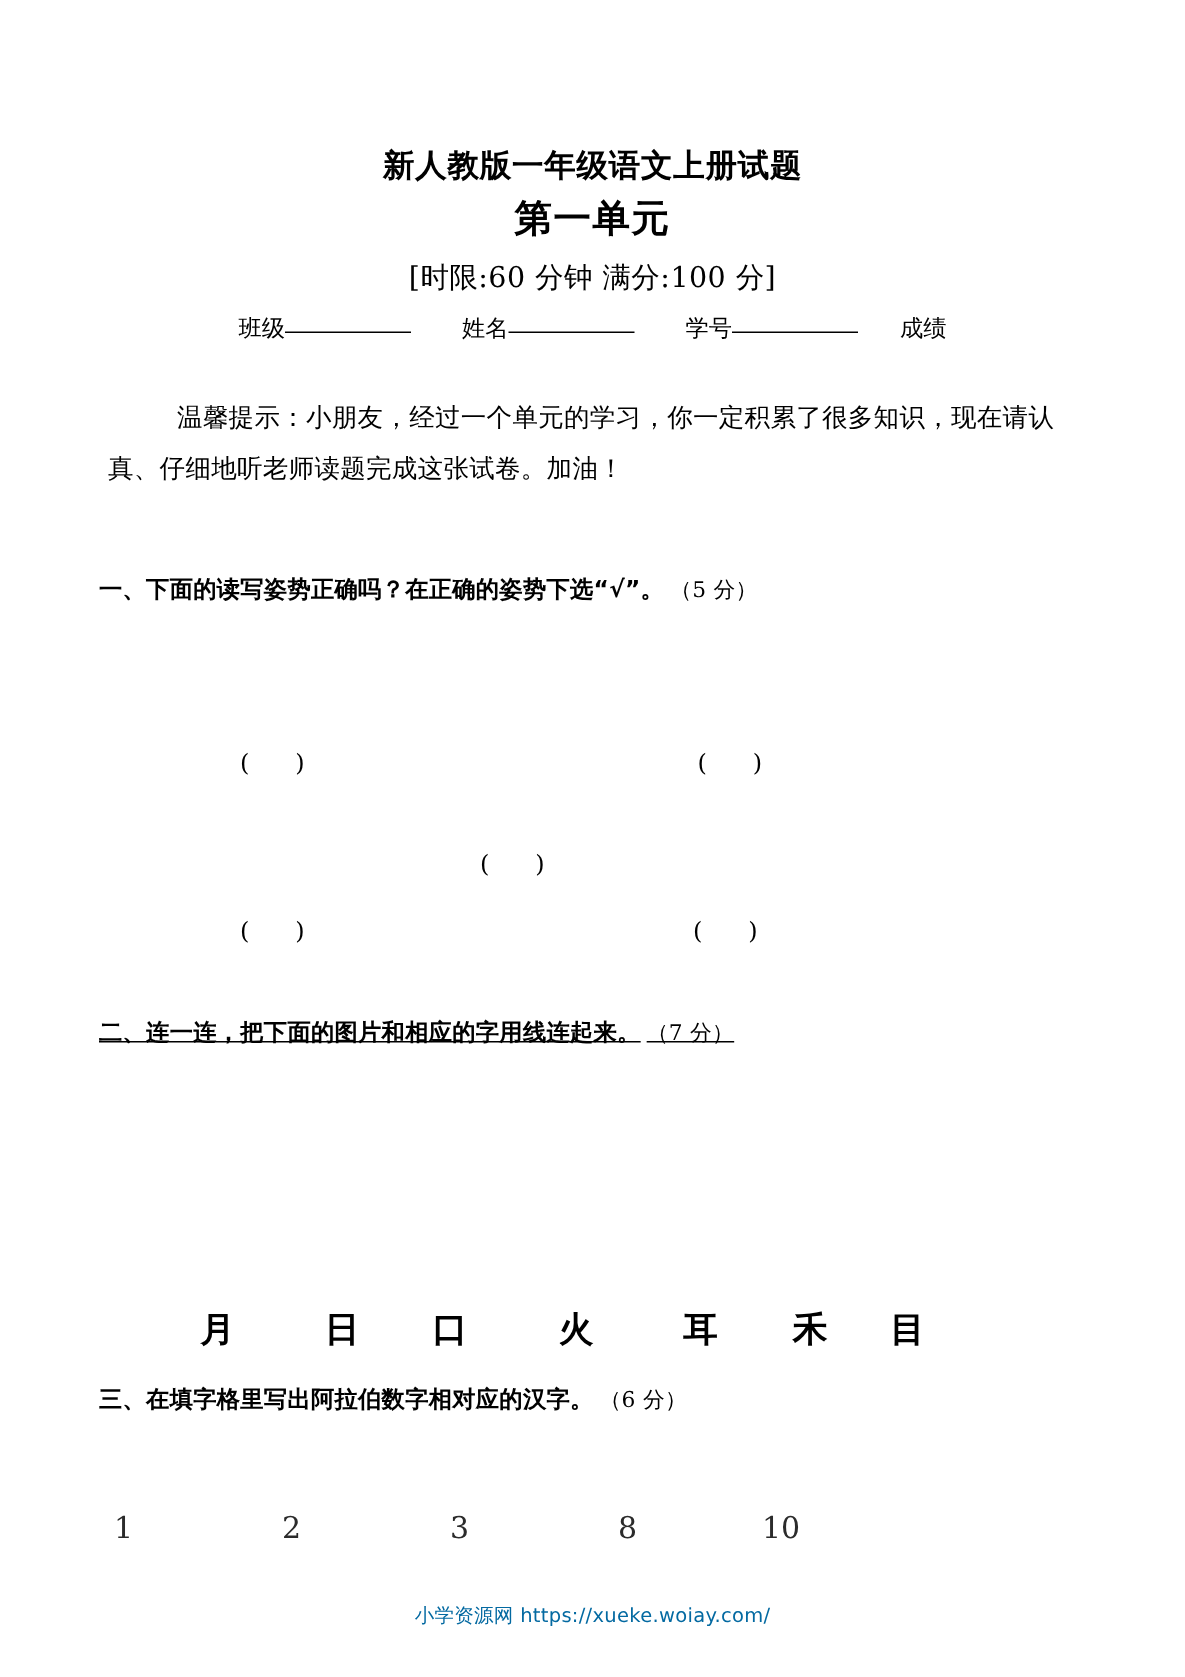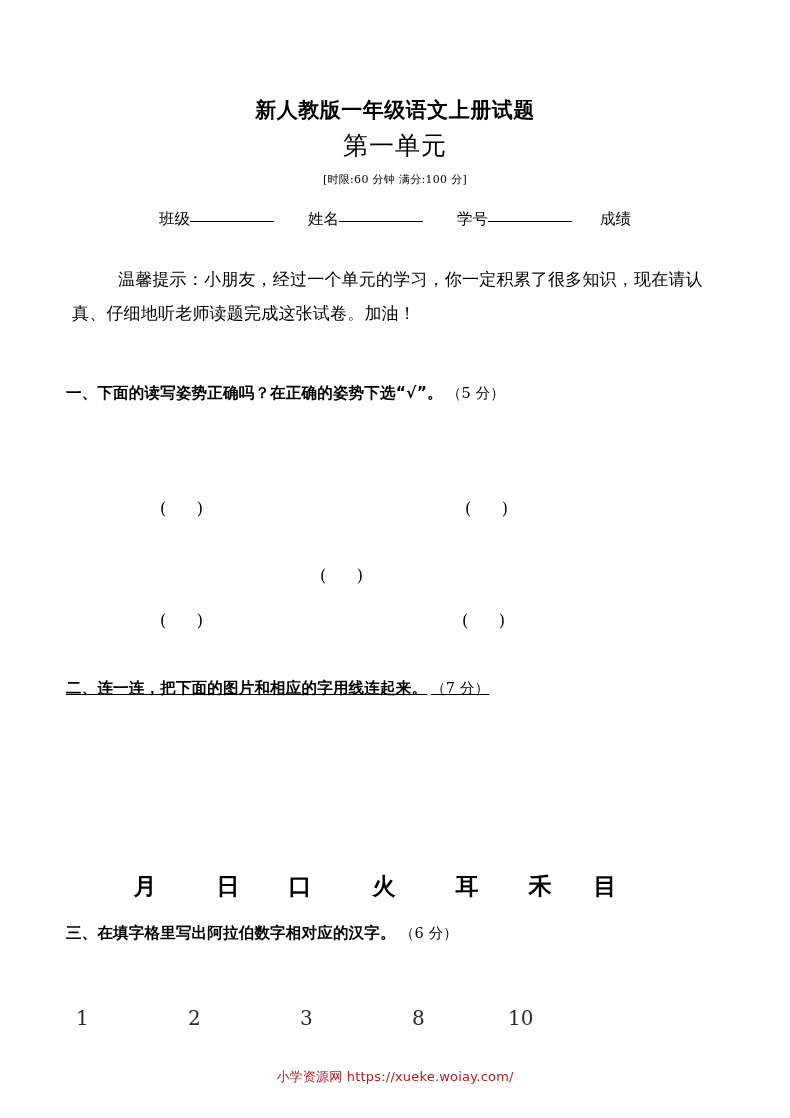--- a/index.html
+++ b/index.html
@@ -35,27 +35,28 @@
     letter-spacing: 0.5px;
   }
   .title-sub {
     position: absolute;
     left: 0; top: 129px;
     width: 790px;
     text-align: center;
     font-family: "DejaVu Serif", "Liberation Serif", serif;
     font-size: 25px;
     letter-spacing: 1px;
+    font-weight: bold;
   }
   .title-meta {
     position: absolute;
     left: 0; top: 172px;
     width: 790px;
     text-align: center;
-    font-size: 11px;
+    font-size: 19px;
     letter-spacing: 0.3px;
   }
 
   
   .info-line {
     position: absolute;
     left: 0; top: 209px;
     width: 790px;
     text-align: center;
     font-size: 15.5px;
@@ -150,21 +151,21 @@
   }
 
   
   .footer {
     position: absolute;
     left: 0; top: 1068px;
     width: 790px;
     text-align: center;
     font-family: "DejaVu Sans", "Liberation Sans", sans-serif;
     font-size: 13px;
-    color: #b91c1c;
+    color: #0369a1;
     letter-spacing: 0.2px;
   }
 </style>
 </head>
 <body>
 
 <div class="page">
 
   <div class="title-main">新人教版一年级语文上册试题</div>
   <div class="title-sub">第一单元</div>

